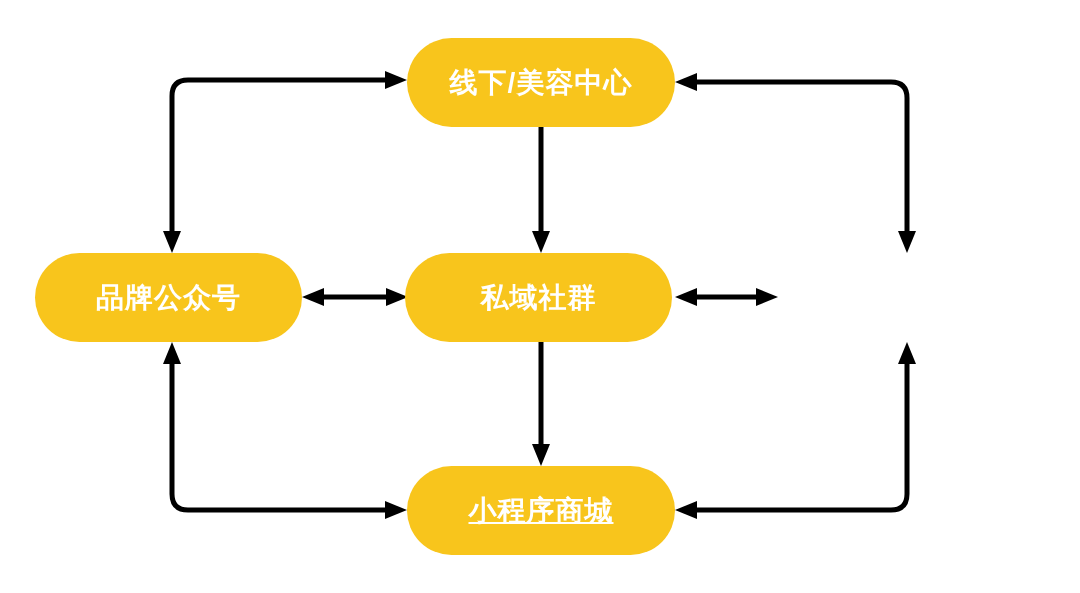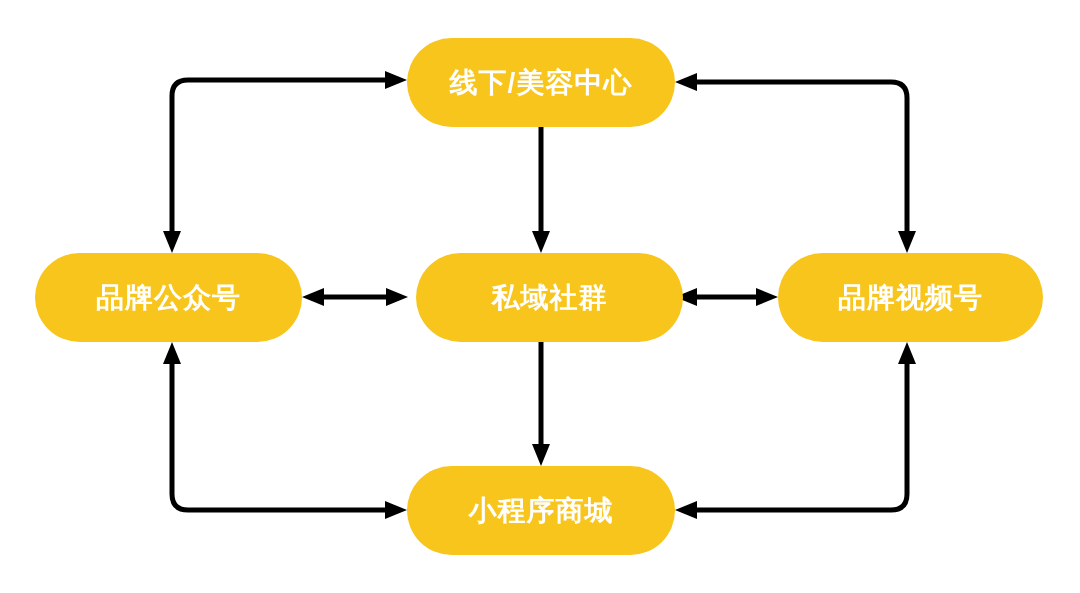--- a/index.html
+++ b/index.html
@@ -43,23 +43,23 @@
     display: flex;
     align-items: center;
     justify-content: center;
     font-size: 28px;
     font-weight: bold;
     letter-spacing: 1px;
     white-space: nowrap;
   }
   .node-offline          { left: 407px; top: 38px;  width: 268px; height: 89px; }
   .node-official-account { left: 35px;  top: 253px; width: 267px; height: 89px; align-items: center; }
-  .node-private-community{ left: 416px; top: 253px; width: 267px; height: 89px; }
+  .node-private-community{ left: 405px; top: 253px; width: 267px; height: 89px; }
   .node-video-account    { left: 778px; top: 253px; width: 265px; height: 89px; }
-  .node-mini-program-mall{ left: 407px; top: 466px; width: 268px; height: 89px; }
+  .node-mini-program-mall{ left: 407px; top: 466px; width: 268px; height: 89px; text-decoration: underline; }
 </style>
 </head>
 <body>
 
 <div class="canvas">
 
   <svg class="edges-layer" viewBox="0 0 1080 593" xmlns="http://www.w3.org/2000/svg">
 
     <g>
       <path class="line" d="M 172 235 L 172 96 Q 172 80 188 80 L 387 80"></path>
@@ -114,21 +114,18 @@
   </div>
 
   <div class="node node-official-account">
     <span>品牌公众号</span>
   </div>
 
   <div class="node node-private-community">
     <span>私域社群</span>
   </div>
 
-  <div class="node node-video-account">
-    <span>品牌视频号</span>
-  </div>
 
   <div class="node node-mini-program-mall">
     <span>小程序商城</span>
   </div>
 
 </div>
 
 </body></html>

